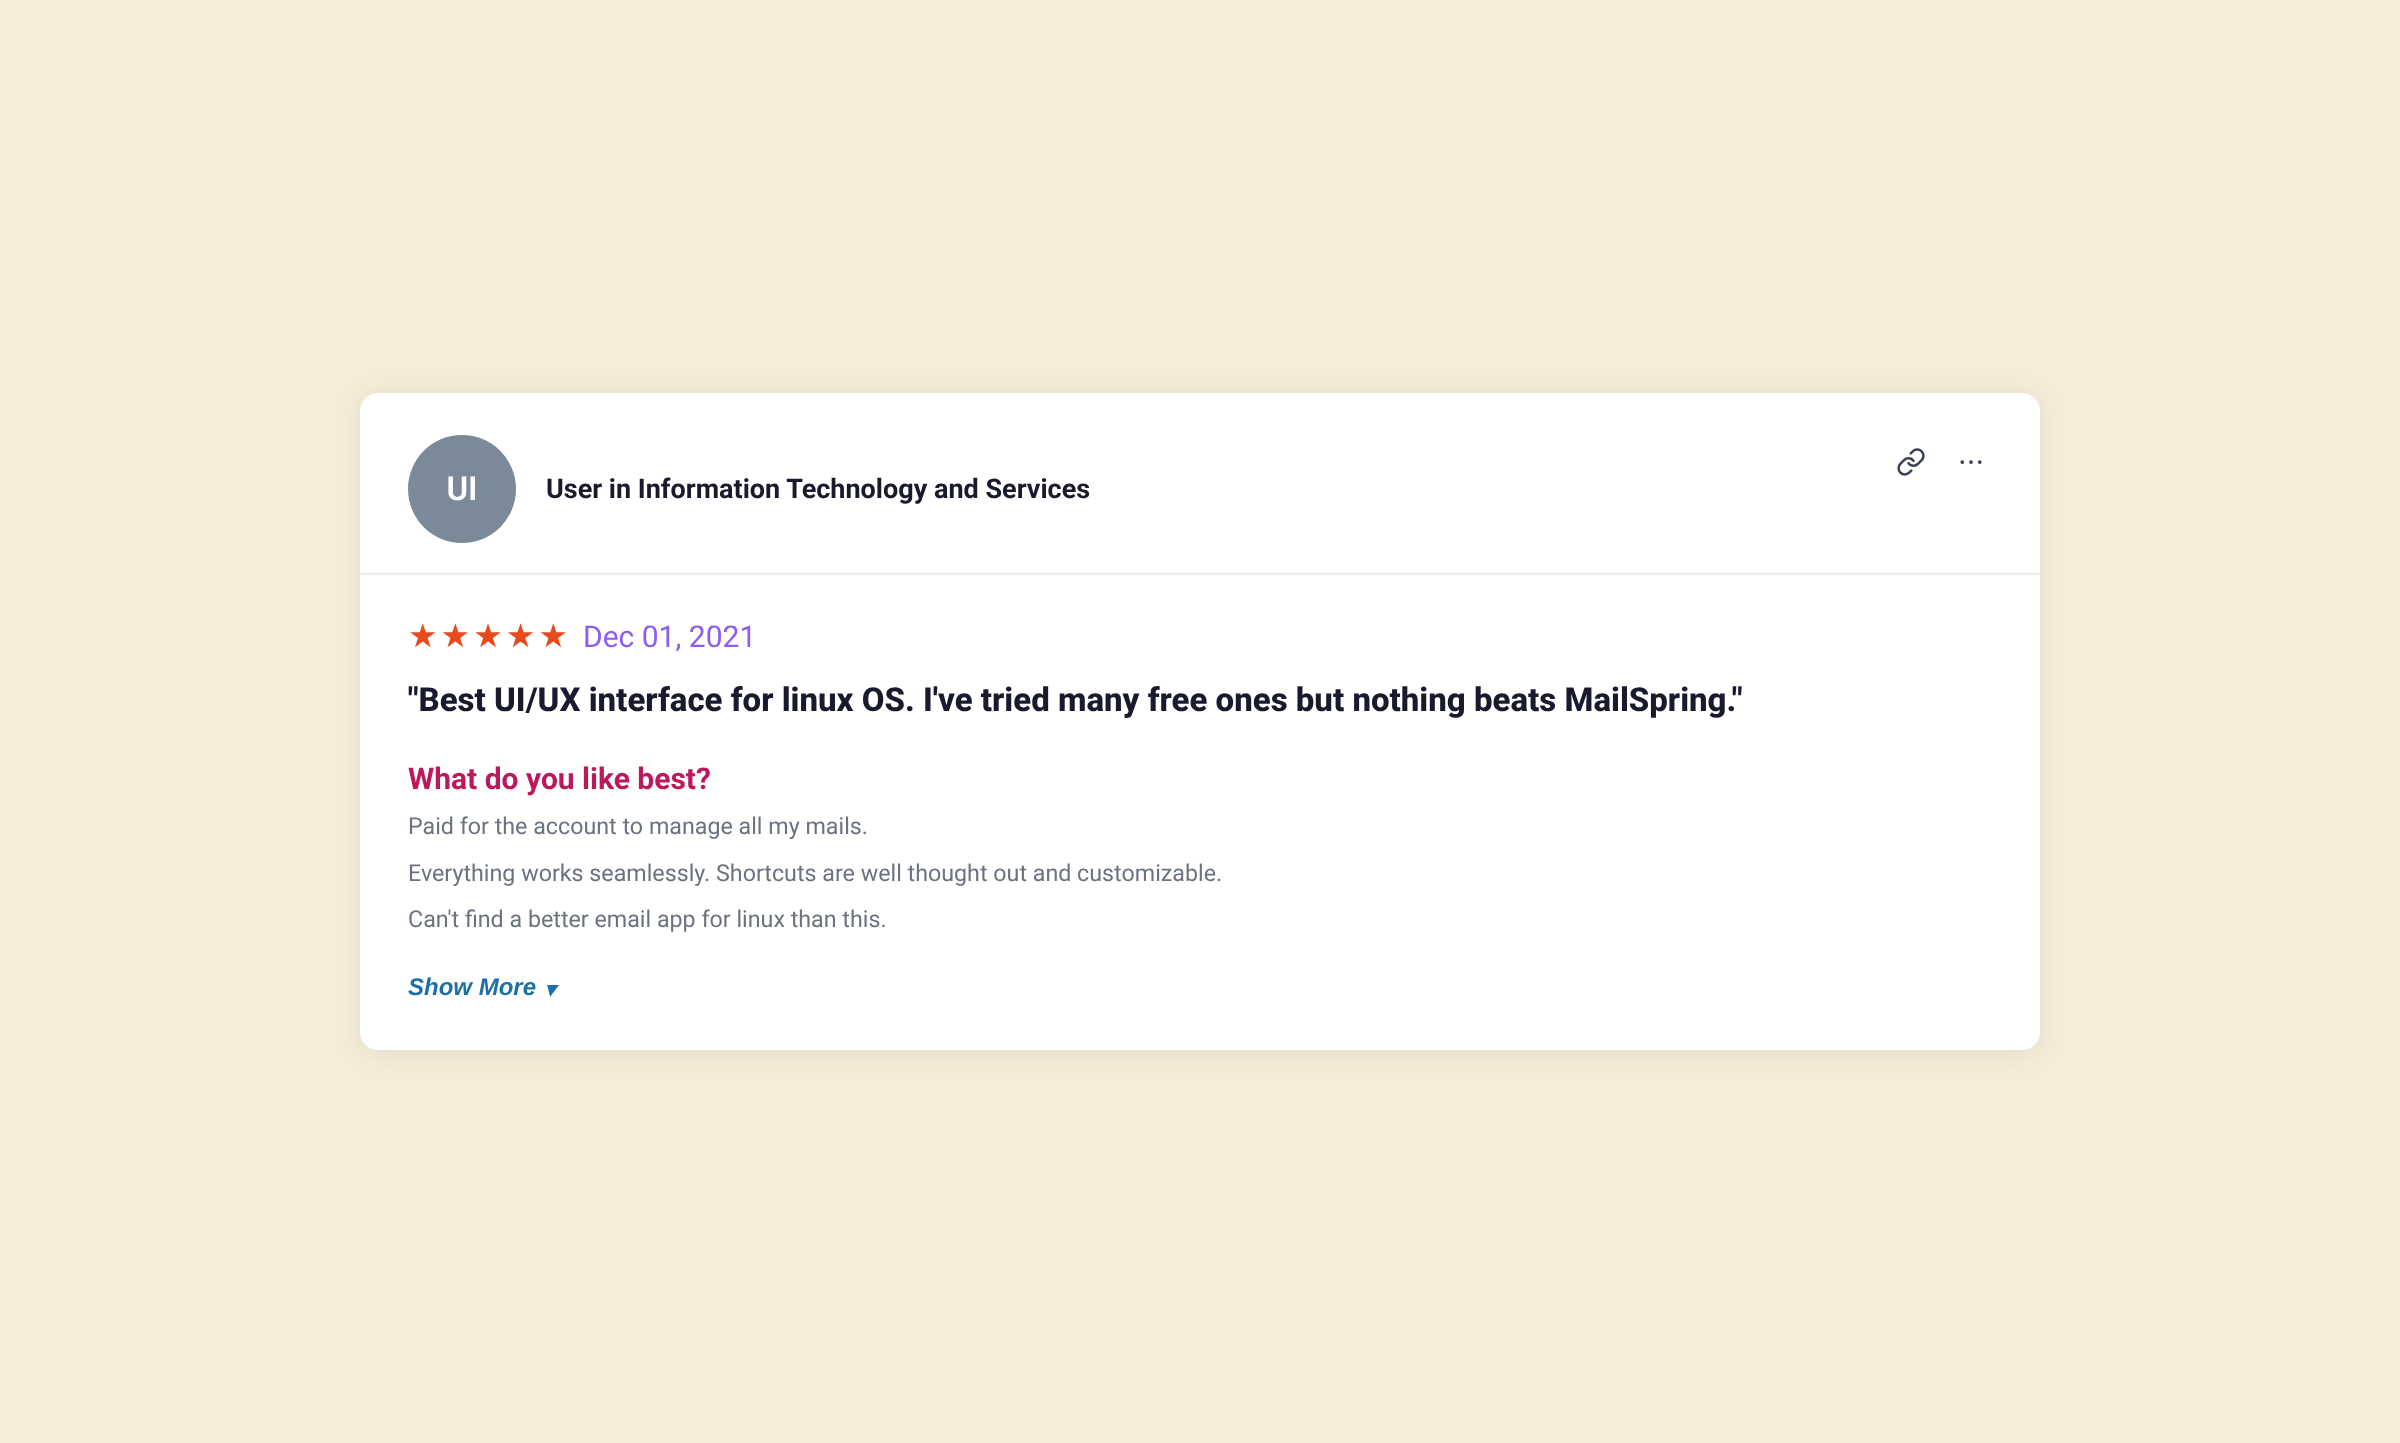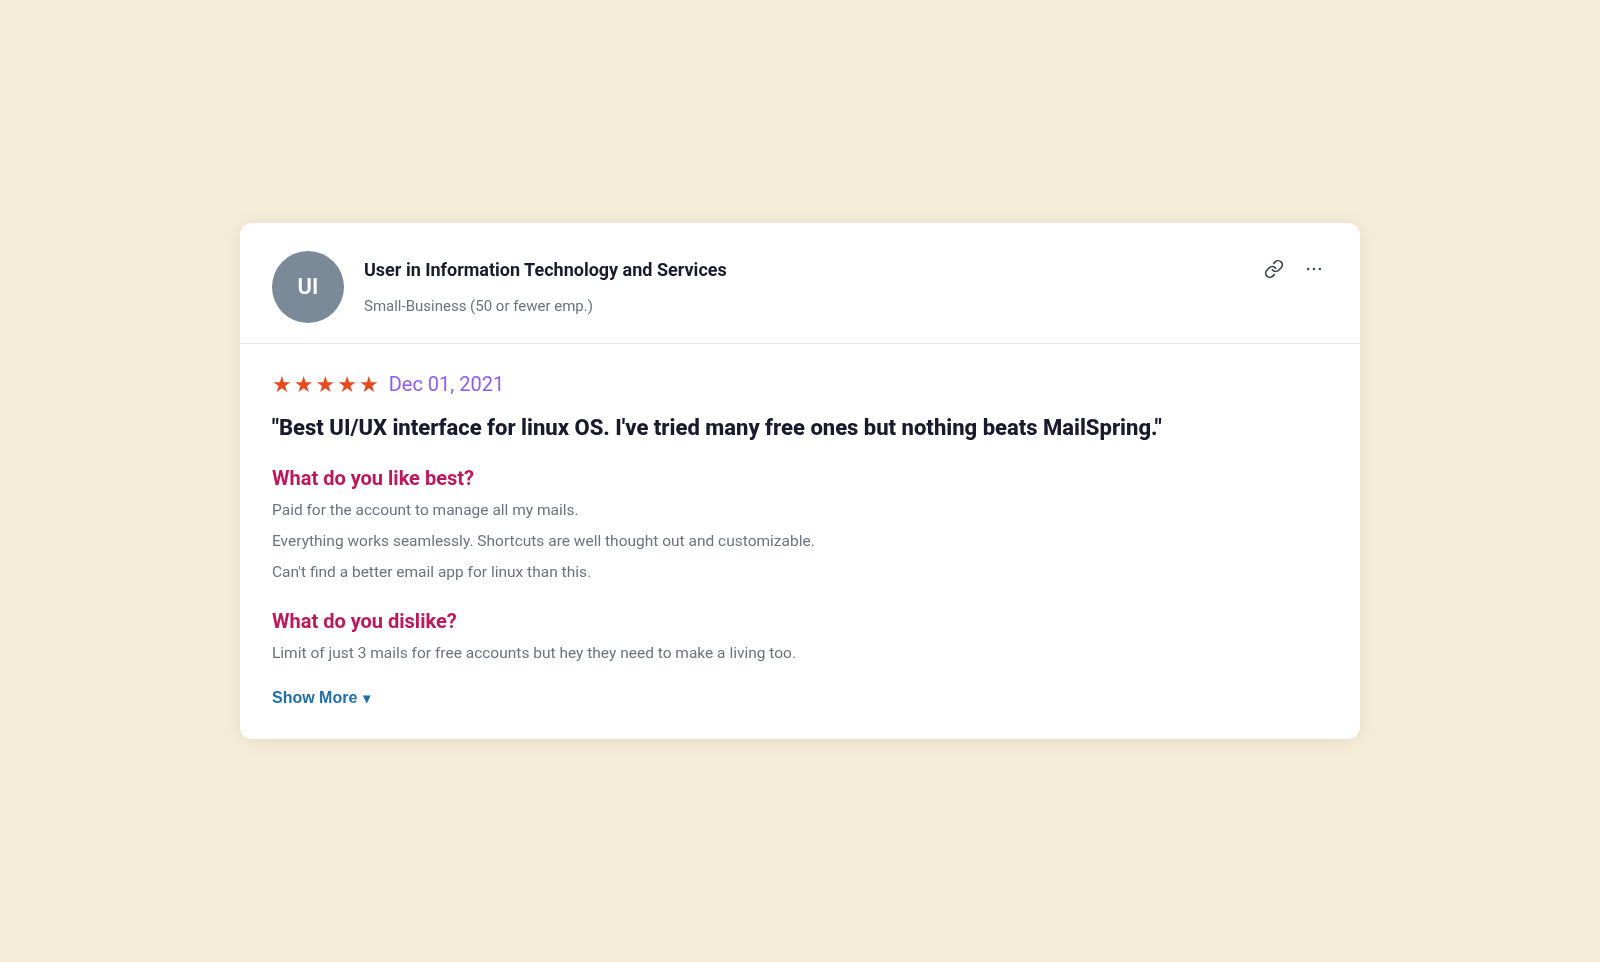--- a/index.html
+++ b/index.html
@@ -174,38 +174,38 @@
       border: none;
       cursor: pointer;
       color: #1d6fa8;
       font-size: 16px;
       font-weight: 600;
       display: flex;
       align-items: center;
       gap: 6px;
       padding: 0;
       margin-top: 24px;
+      font-style: italic;
     }
 
     .chevron-down {
       font-size: 14px;
       color: #1d6fa8;
     }
   </style>
 </head>
 <body>
 
 <div class="card">
 
   <div class="card-header">
     <div class="user-info">
       <div class="avatar">UI</div>
       <div class="user-details">
         <span class="user-name">User in Information Technology and Services</span>
-        <span class="user-company">Small-Business (50 or fewer emp.)</span>
       </div>
     </div>
     <div class="header-actions">
       <button class="icon-btn" title="Copy link">
         <svg width="20" height="20" viewBox="0 0 24 24" fill="none" stroke="#374151" stroke-width="2" stroke-linecap="round" stroke-linejoin="round">
           <path d="M10 13a5 5 0 007.54.54l3-3a5 5 0 00-7.07-7.07l-1.72 1.71"></path>
           <path d="M14 11a5 5 0 00-7.54-.54l-3 3a5 5 0 007.07 7.07l1.71-1.71"></path>
         </svg>
       </button>
       <button class="icon-btn" title="More options">
@@ -236,24 +236,20 @@
 
     <div class="review-title">"Best UI/UX interface for linux OS. I've tried many free ones but nothing beats MailSpring."</div>
 
     <div class="section">
       <div class="section-label">What do you like best?</div>
       <p class="review-text">Paid for the account to manage all my mails.</p>
       <p class="review-text">Everything works seamlessly. Shortcuts are well thought out and customizable.</p>
       <p class="review-text">Can't find a better email app for linux than this.</p>
     </div>
 
-    <div class="section">
-      <div class="section-label">What do you dislike?</div>
-      <p class="review-text">Limit of just 3 mails for free accounts but hey they need to make a living too.</p>
-    </div>
 
     <button class="show-more-btn">
       <span>Show More</span>
       <span class="chevron-down">▾</span>
     </button>
 
   </div>
 </div>
 
 </body></html>

